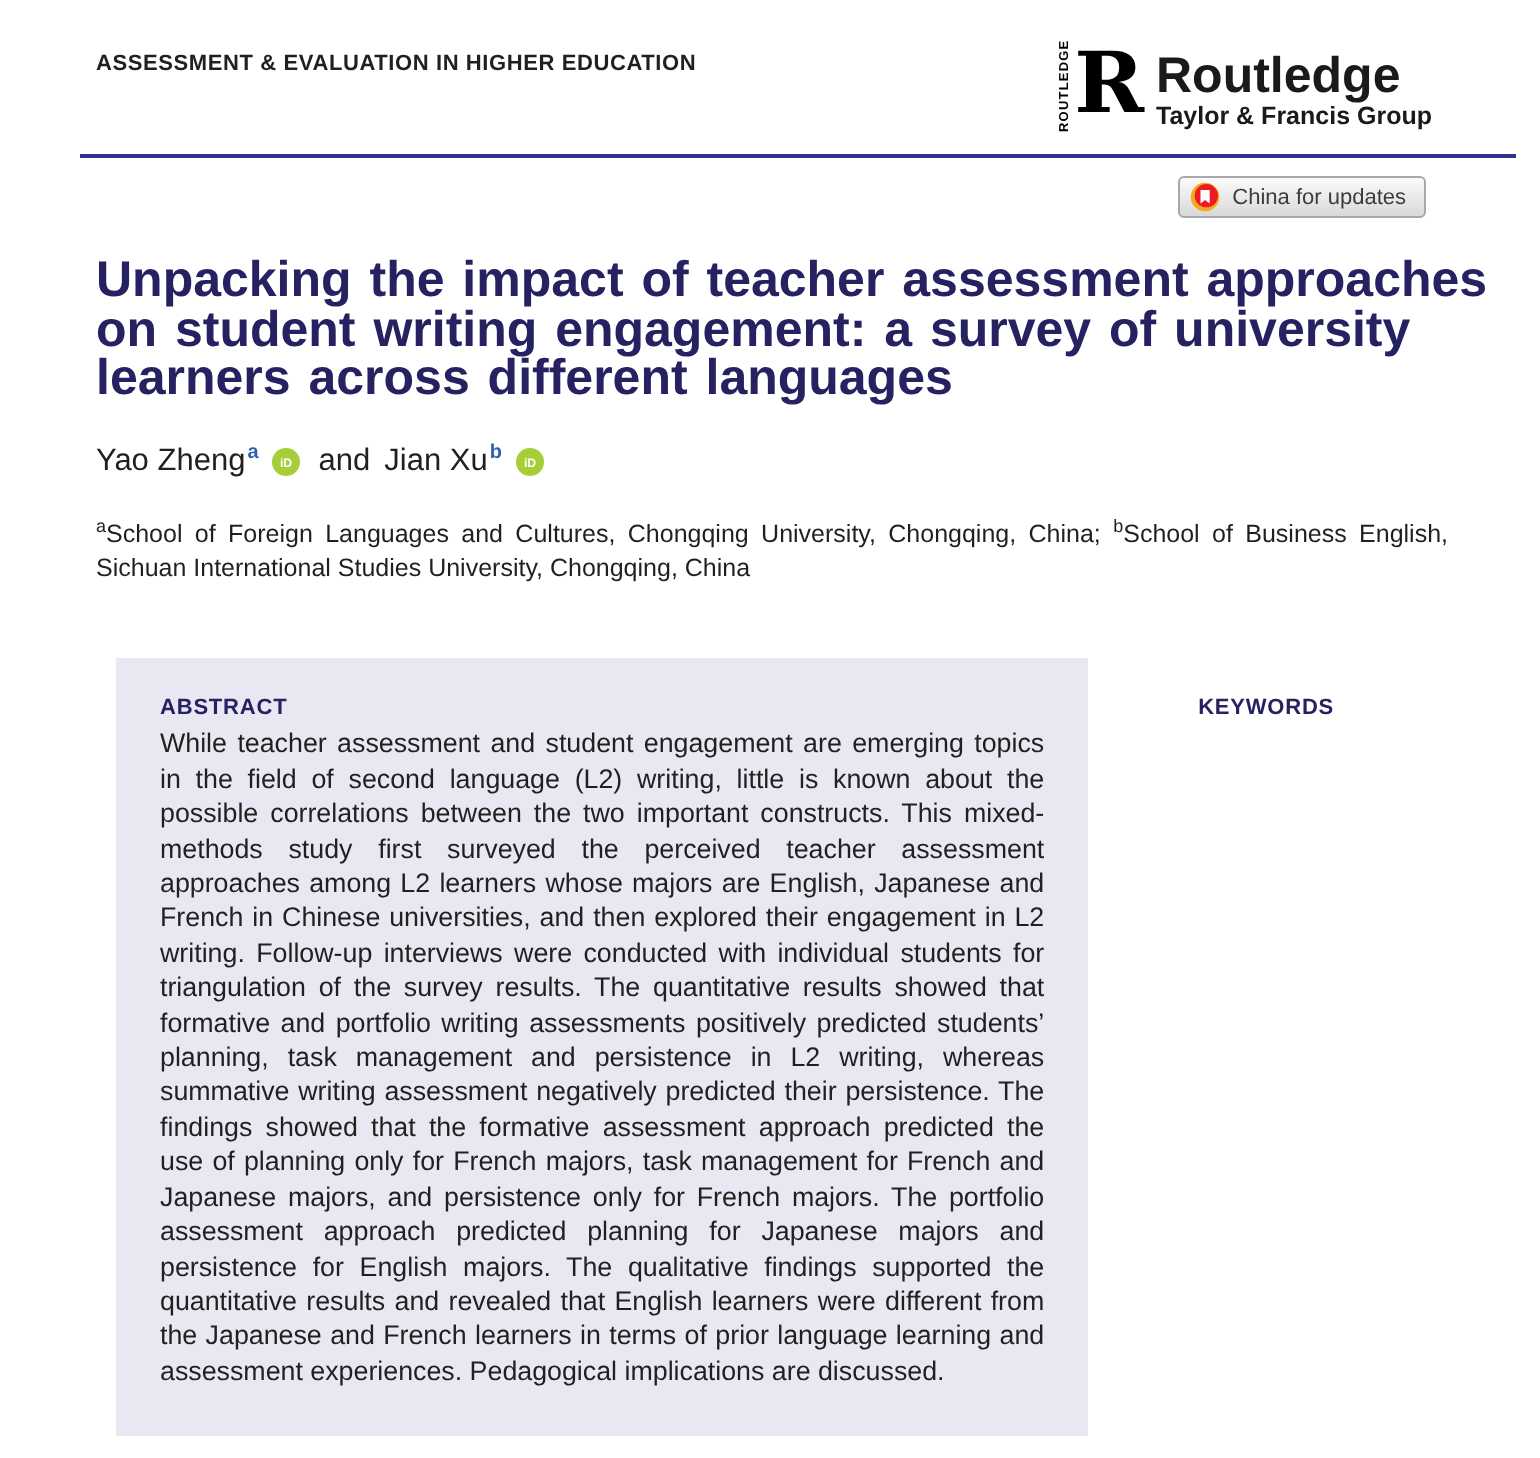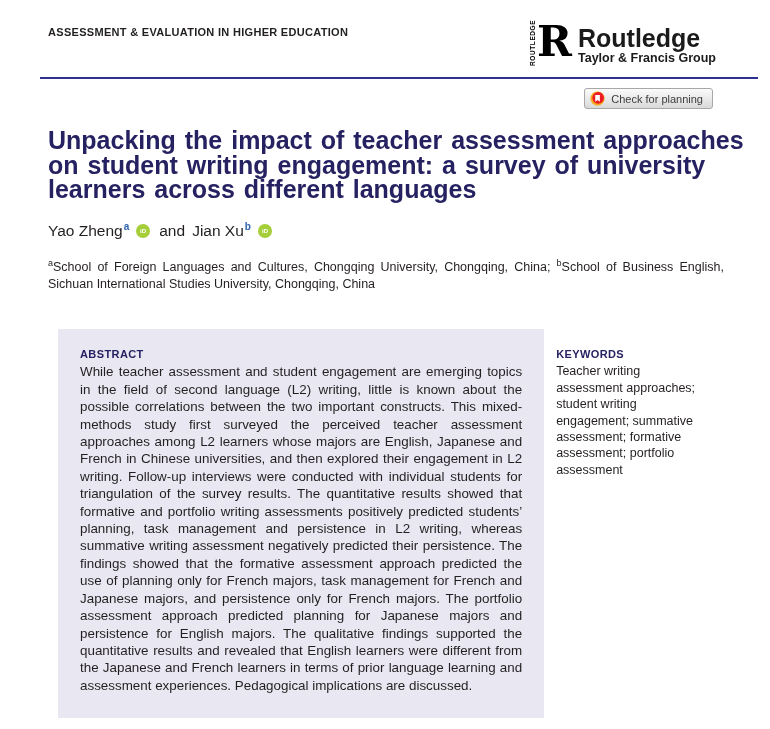--- a/index.html
+++ b/index.html
@@ -72,21 +72,21 @@
     width: 498px; background: #e9e8f2;
     padding: 19px 22px 24px 22px;
   }
   .section-head {
     font-size: 11px; font-weight: bold; letter-spacing: 0.4px; color: #262262;
     margin-bottom: 3px;
   }
   .abstract-body {
     font-size: 13.4px; line-height: 17.4px; text-align: justify; color: #231f20;
   }
-  .keywords-col { width: 158px; padding-top: 19px; }
+  .keywords-col { width: 158px; padding-top: 19px; text-align: center; }
   .keywords-body { font-size: 12.5px; line-height: 16.4px; color: #231f20; }
 </style>
 </head>
 <body>
 
 <div class="page">
 
   <div class="header-row">
     <div>
       <div class="journal-name">ASSESSMENT &amp; EVALUATION IN HIGHER EDUCATION</div>
@@ -103,21 +103,21 @@
 
   <hr class="header-rule">
 
   <div class="updates-row">
     <button class="updates-btn">
       <svg class="cm" width="15" height="15" viewBox="0 0 16 16">
         <circle cx="8" cy="8" r="7.6" fill="#f5a81c"></circle>
         <circle cx="8.7" cy="7.3" r="6.2" fill="#ed1c24"></circle>
         <path d="M5.6 4.3 h4.9 v7.2 l-2.45 -1.9 l-2.45 1.9 z" fill="#ffffff"></path>
       </svg>
-      <span>Check for planning</span>
+      <span>China for updates</span>
     </button>
   </div>
 
   <h1 class="article-title">Unpacking the impact of teacher assessment approaches on student writing engagement: a survey of university learners across different languages</h1>
 
   <div class="authors-row">
     <span>
       <span>Yao Zheng</span><span class="author-sup">a</span>
     </span>
     <svg class="orcid" viewBox="0 0 24 24">
@@ -136,17 +136,16 @@
 
   <p class="affiliations"><span class="affil-sup">a</span><span>School of Foreign Languages and Cultures, Chongqing University, Chongqing, China; </span><span class="affil-sup">b</span><span>School of Business English, Sichuan International Studies University, Chongqing, China</span></p>
 
   <div class="abstract-grid">
     <div class="abstract-box">
       <div class="section-head">ABSTRACT</div>
       <p class="abstract-body">While teacher assessment and student engagement are emerging topics in the field of second language (L2) writing, little is known about the possible correlations between the two important constructs. This mixed-methods study first surveyed the perceived teacher assessment approaches among L2 learners whose majors are English, Japanese and French in Chinese universities, and then explored their engagement in L2 writing. Follow-up interviews were conducted with individual students for triangulation of the survey results. The quantitative results showed that formative and portfolio writing assessments positively predicted students’ planning, task management and persistence in L2 writing, whereas summative writing assessment negatively predicted their persistence. The findings showed that the formative assessment approach predicted the use of planning only for French majors, task management for French and Japanese majors, and persistence only for French majors. The portfolio assessment approach predicted planning for Japanese majors and persistence for English majors. The qualitative findings supported the quantitative results and revealed that English learners were different from the Japanese and French learners in terms of prior language learning and assessment experiences. Pedagogical implications are discussed.</p>
     </div>
     <div class="keywords-col">
       <div class="section-head">KEYWORDS</div>
-      <p class="keywords-body">Teacher writing assessment approaches; student writing engagement; summative assessment; formative assessment; portfolio assessment</p>
     </div>
   </div>
 
 </div>
 
 </body></html>

